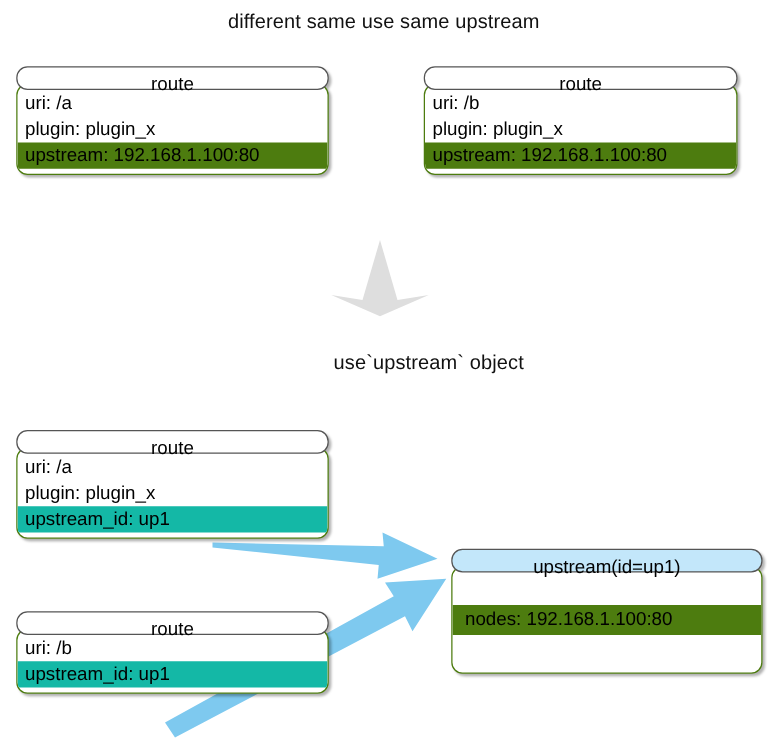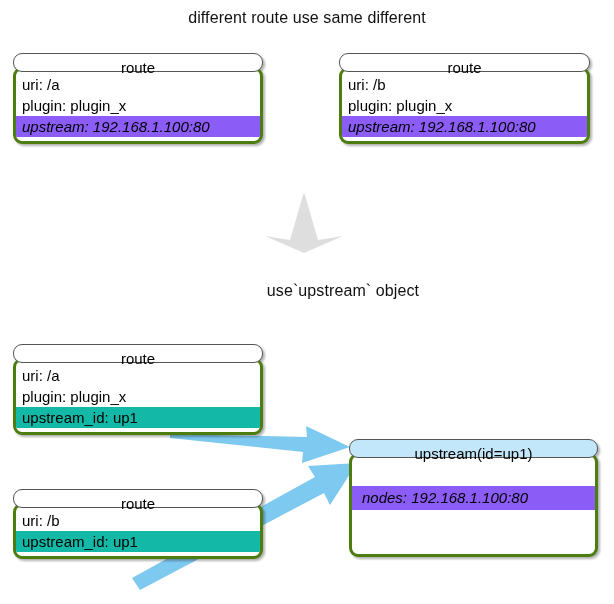--- a/index.html
+++ b/index.html
@@ -51,66 +51,66 @@
     line-height: 27px;
     color: #000000;
     position: relative;
     z-index: 2;
   }
   .node-header.accent {
     background: #c3e7fa;
   }
   .node-body {
     box-sizing: border-box;
-    border: 3px solid #4d7c0f;
+    border: 1px solid #4d7c0f;
     border-radius: 9px;
     background: #ffffff;
     margin-top: -5px;
     padding: 4px 0 4px 0;
     overflow: hidden;
     position: relative;
     z-index: 1;
   }
   .row {
     font-size: 15px;
     line-height: 21px;
     height: 21px;
     padding: 0 6px;
     white-space: nowrap;
     color: #000000;
   }
-  .row.pink { background: #8b5cf6; font-style: italic; }
+  .row.pink { background: #4d7c0f; }
   .row.blue { background: #14b8a6; }
   .row.spacer { background: transparent; height: 10px; line-height: 10px; }
 
   
   #route-top-left   { left: 13px;  top: 53px;  width: 250px; }
   #route-top-right  { left: 339px; top: 53px;  width: 251px; }
   #route-bottom-a   { left: 13px;  top: 344px; width: 250px; }
   #route-bottom-b   { left: 13px;  top: 489px; width: 250px; }
-  #upstream-node    { left: 349px; top: 439px; width: 249px; }
+  #upstream-node    { left: 361px; top: 439px; width: 249px; }
 
-  #upstream-node .node-body { padding: 6px 0 20px 0; }
+  #upstream-node .node-body { padding: 6px 0 6px 0; }
   #upstream-node .row { padding: 0 10px; line-height: 24px; height: 24px; font-size: 15px; }
 
   
   .arrow-svg {
     position: absolute;
     left: 0; top: 0;
     width: 614px;
     height: 604px;
     pointer-events: none;
   }
 </style>
 </head>
 <body>
 
 <div class="canvas">
 
-  <div class="caption" id="caption-top">different route use same different</div>
+  <div class="caption" id="caption-top">different same use same upstream</div>
 
   <div class="caption" id="caption-mid">use`upstream` object</div>
 
   <svg class="arrow-svg" viewBox="0 0 614 604" xmlns="http://www.w3.org/2000/svg">
     <polygon points="304,192 318,240 343,236 304,253 265,236 290,240" fill="#dedede"></polygon>
   </svg>
 
   <svg class="arrow-svg" viewBox="0 0 614 604" xmlns="http://www.w3.org/2000/svg">
 
     <polygon points="170,434 307,437 306,426 350,447 302,463 303,452 170,438" fill="#7ec9ef"></polygon>

